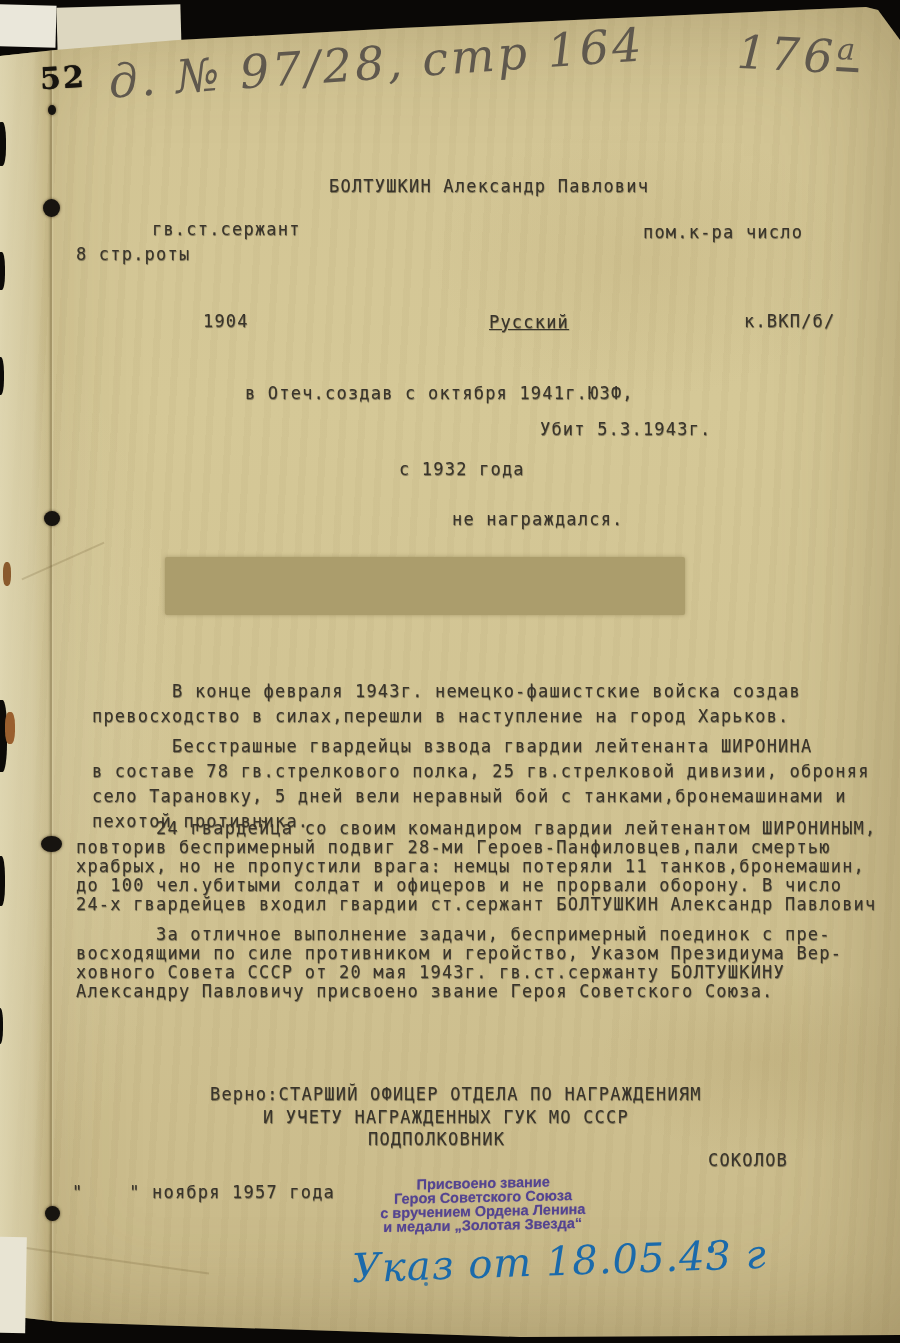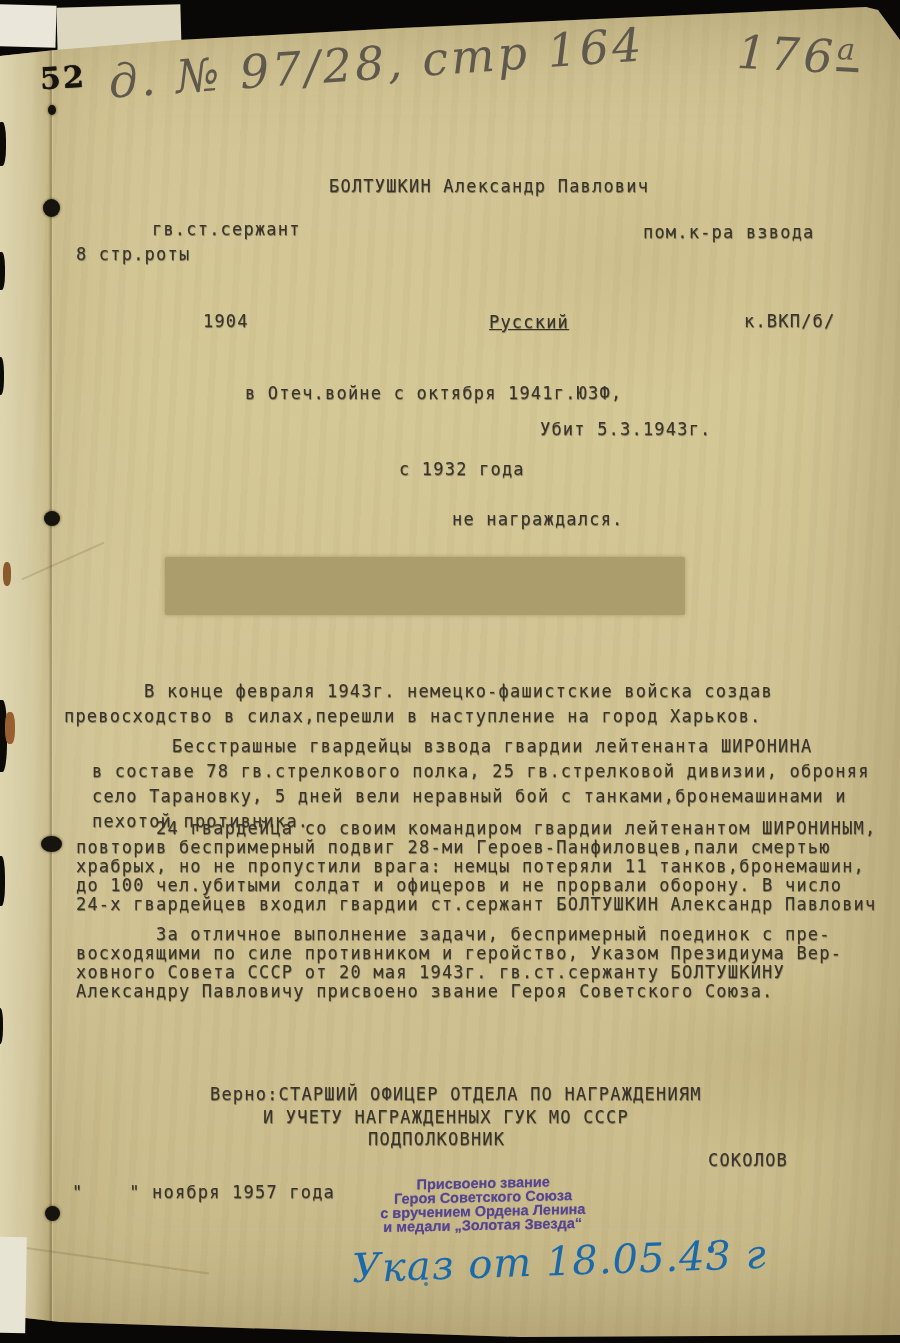--- a/index.html
+++ b/index.html
@@ -78,33 +78,33 @@
     <div class="abs hole" style="left:44px;top:511px;width:16px;height:15px;"></div>
     <div class="abs hole" style="left:41px;top:836px;width:21px;height:16px;"></div>
     <div class="abs hole" style="left:45px;top:1206px;width:15px;height:15px;"></div>
 
     <div class="sheetnum" style="left:40px;top:60px;">52</div>
     <div class="hand pencil" style="left:108px;top:36px;font-size:46px;letter-spacing:3px;transform:rotate(-4deg);">д. № 97/28, стр 164</div>
     <div class="hand pencil" style="left:737px;top:28px;font-size:46px;letter-spacing:4px;transform:rotate(3deg);"><span>176</span><span class="pgnum-sup">а</span></div>
 
     <div class="tw" style="left:305px;top:176px;margin-left:24px;">БОЛТУШКИН Александр Павлович</div>
     <div class="tw" style="left:152px;top:219px;">гв.ст.сержант</div>
-    <div class="tw" style="left:643px;top:222px;">пом.к-ра взвода</div>
+    <div class="tw" style="left:643px;top:222px;">пом.к-ра число</div>
     <div class="tw" style="left:76px;top:244px;">8 стр.роты</div>
     <div class="tw" style="left:203px;top:311px;">1904</div>
     <div class="tw" style="left:489px;top:312px;text-decoration:underline;">Русский</div>
     <div class="tw" style="left:744px;top:311px;">к.ВКП/б/</div>
-    <div class="tw" style="left:245px;top:383px;">в Отеч.войне с октября 1941г.ЮЗФ,</div>
+    <div class="tw" style="left:245px;top:383px;">в Отеч.создав с октября 1941г.ЮЗФ,</div>
     <div class="tw" style="left:540px;top:419px;">Убит 5.3.1943г.</div>
     <div class="tw" style="left:399px;top:459px;">с 1932 года</div>
     <div class="tw" style="left:452px;top:509px;">не награждался.</div>
 
     <div class="abs redaction" style="left:165px;top:557px;width:520px;height:58px;"></div>
 
-    <div class="tw para" style="left:64px;top:679px;">       В конце февраля 1943г. немецко-фашистские войска создав
+    <div class="tw para" style="left:92px;top:679px;">       В конце февраля 1943г. немецко-фашистские войска создав
 превосходство в силах,перешли в наступление на город Харьков.</div>
     <div class="tw para" style="left:92px;top:734px;">       Бесстрашные гвардейцы взвода гвардии лейтенанта ШИРОНИНА
 в составе 78 гв.стрелкового полка, 25 гв.стрелковой дивизии, оброняя
 село Тарановку, 5 дней вели неравный бой с танками,бронемашинами и
 пехотой противника.</div>
     <div class="tw para para3" style="left:76px;top:819px;">       24 гвардейца со своим командиром гвардии лейтенантом ШИРОНИНЫМ,
 повторив беспримерный подвиг 28-ми Героев-Панфиловцев,пали смертью
 храбрых, но не пропустили врага: немцы потеряли 11 танков,бронемашин,
 до 100 чел.убитыми солдат и офицеров и не прорвали оборону. В число
 24-х гвардейцев входил гвардии ст.сержант БОЛТУШКИН Александр Павлович</div>

